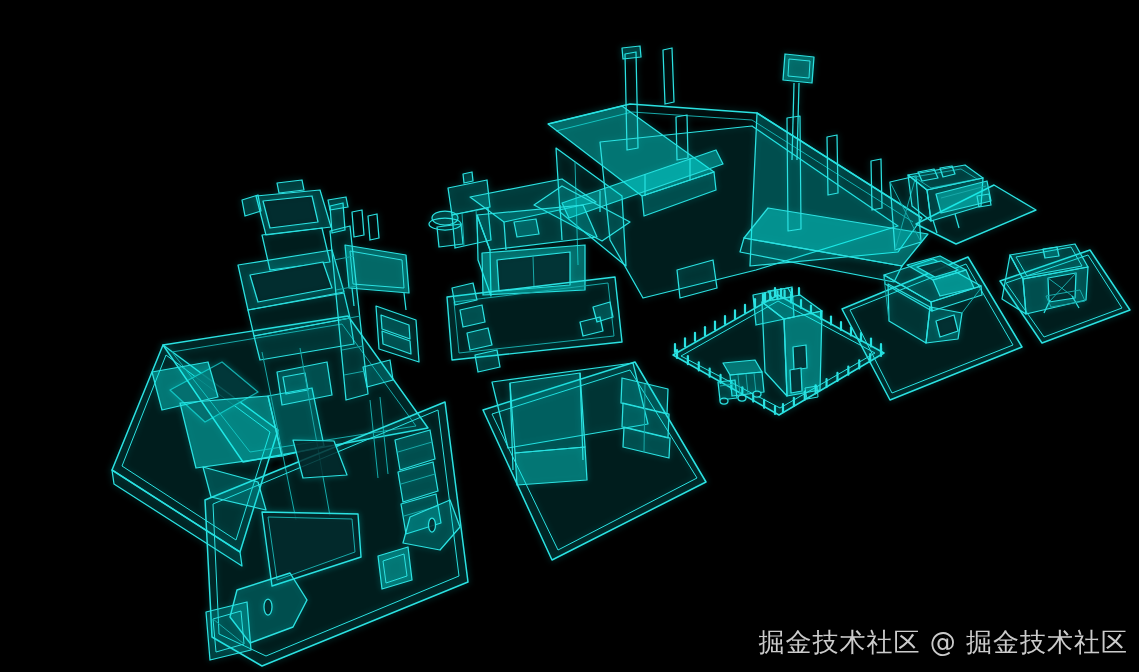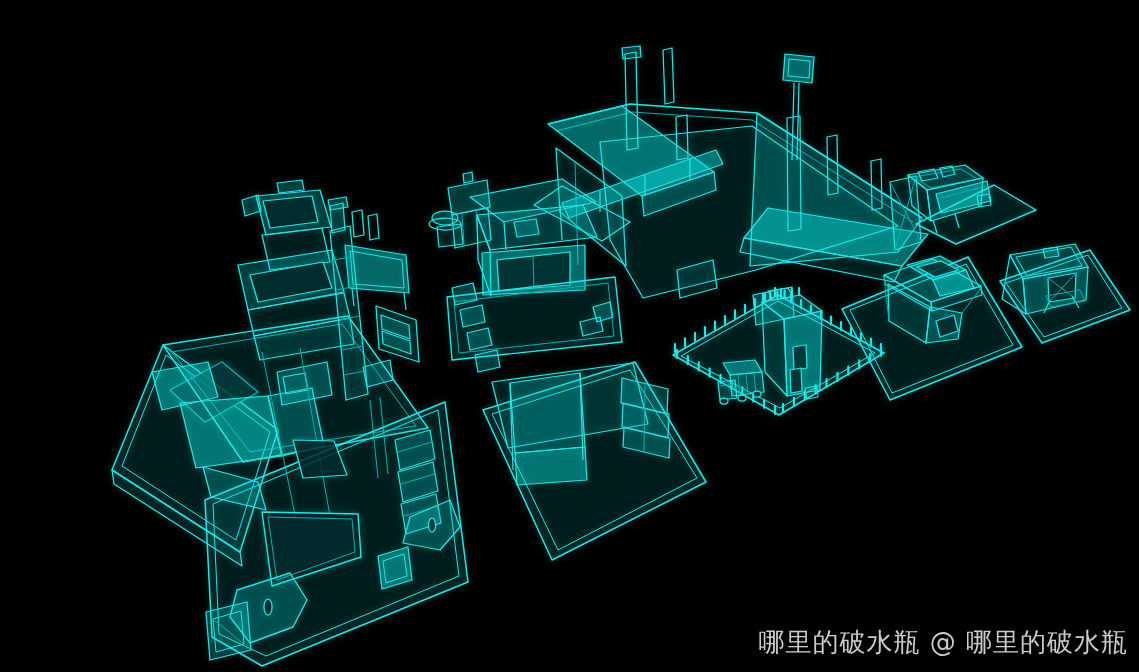--- a/index.html
+++ b/index.html
@@ -268,15 +268,15 @@
         <polygon points="908,175 927,190 931,221 912,206" fill="rgba(0,210,210,0.10)" stroke="#2be2e2" stroke-width="1.25" stroke-linejoin="round"></polygon>
         <polygon points="927,190 983,178 981,206 931,221" fill="rgba(0,220,220,0.20)" stroke="#2be2e2" stroke-width="1.25" stroke-linejoin="round"></polygon>
         <polygon points="936,194 987,181 991,201 941,213" fill="rgba(10,245,240,0.34)" stroke="#2be2e2" stroke-width="1.25" stroke-linejoin="round"></polygon>
         <polyline points="941,198 986,186" fill="none" stroke="#17a9a9" stroke-width="1" stroke-linejoin="round"></polyline>
         <polygon points="977,196 989,194 991,205 979,207" fill="none" stroke="#2be2e2" stroke-width="1.25" stroke-linejoin="round"></polygon>
         <polyline points="933,220 937,233" fill="none" stroke="#2be2e2" stroke-width="1.25" stroke-linejoin="round"></polyline>
         <polyline points="955,214 959,228" fill="none" stroke="#2be2e2" stroke-width="1.25" stroke-linejoin="round"></polyline>
       </g>
     </svg>
   <div class="watermark" style="color: rgb(203, 203, 203);">
-    <span>哪里的破水瓶 @ 哪里的破水瓶</span>
+    <span>掘金技术社区 @ 掘金技术社区</span>
   </div>
 </div>
 
 </body></html>

